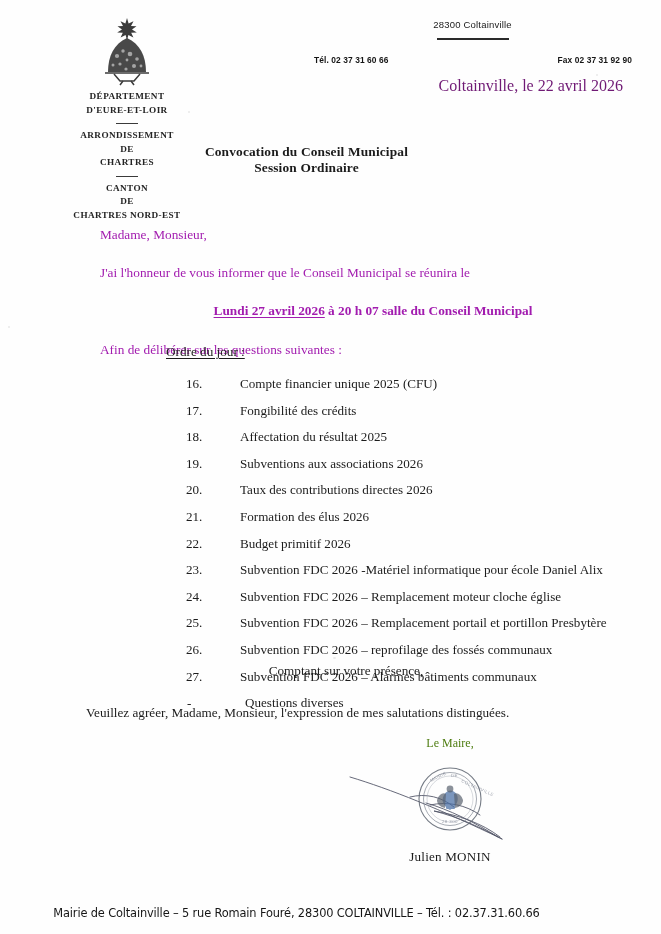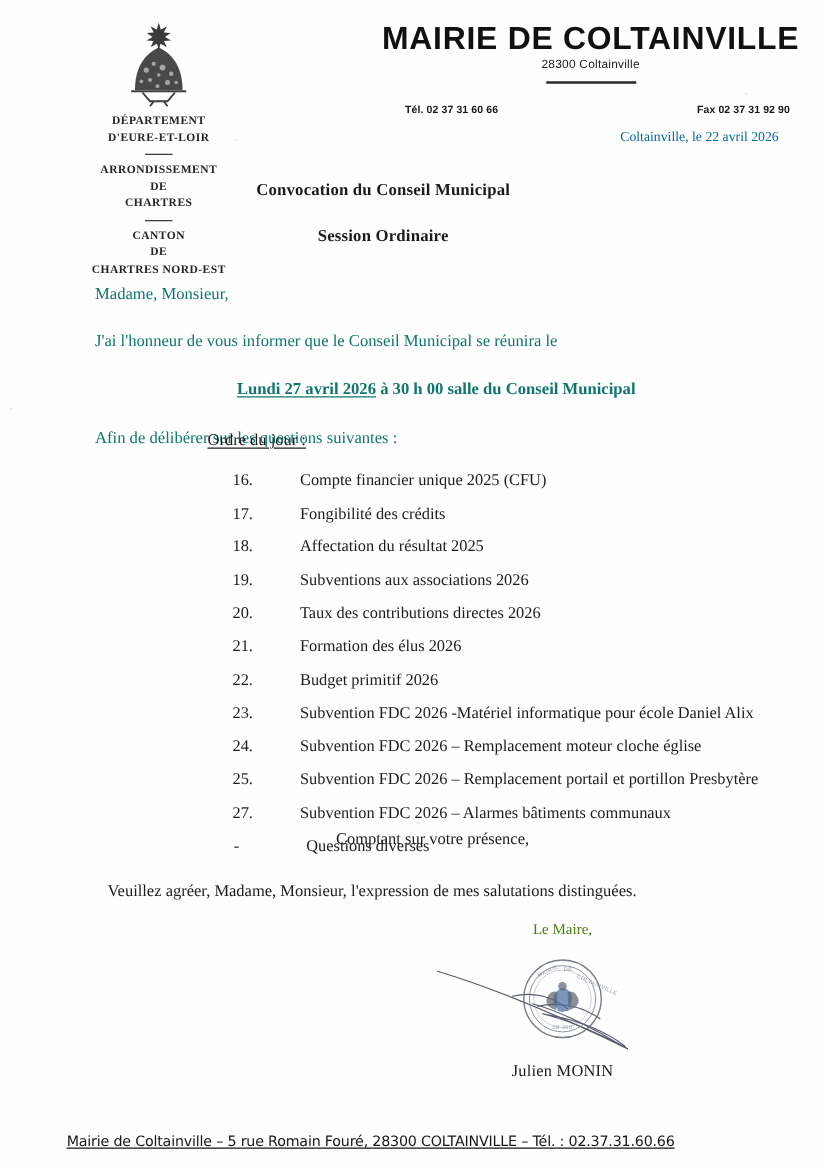--- a/index.html
+++ b/index.html
@@ -91,28 +91,28 @@
   }
   .lh-tel, .lh-fax {
     position: absolute;
     font-family: "Liberation Sans", sans-serif;
     font-weight: bold;
     font-size: 8.4px;
     letter-spacing: 0.1px;
     color: #151515;
     white-space: nowrap;
   }
-  .lh-tel { left: 24px; top: 0; }
+  .lh-tel { left: 14px; top: 0; }
   .lh-fax { right: 13px; top: 0; padding-left: 44px; }
   .lh-place-date {
     margin-top: 8px;
     text-align: right;
     padding-right: 22px;
-    font-size: 11px;
-    color: #0369a1;
+    font-size: 16px;
+    color: #701a75;
     white-space: nowrap;
   }
 
   
   .doc-titles {
     position: absolute;
     left: 0;
     top: 144px;
     width: 571px;
     text-align: center;
@@ -120,33 +120,32 @@
   .doc-title-1 {
     font-size: 13.4px;
     font-weight: bold;
     letter-spacing: 0.15px;
     padding-left: 42px;
   }
   .doc-title-2 {
     font-size: 13.4px;
     font-weight: bold;
     letter-spacing: 0.15px;
-    margin-top: 21px;
     padding-left: 42px;
   }
 
   
   .body-block {
     position: absolute;
-    left: 76px;
+    left: 100px;
     top: 228px;
     width: 520px;
     font-size: 13.3px;
     line-height: 14px;
-    color: #0f766e;
+    color: #a21caf;
   }
   .p-salutation { margin: 0; }
   .p-intro { margin: 24px 0 0 0; }
   .p-meeting {
     margin: 24px 0 0 0;
     text-align: center;
     font-weight: bold;
     font-size: 13.3px;
     padding-left: 26px;
   }
@@ -233,21 +232,20 @@
   .footer {
     position: absolute;
     left: 0;
     top: 906px;
     width: 593px;
     text-align: center;
     font-family: "DejaVu Sans", "Liberation Sans", sans-serif;
     font-size: 11.4px;
     letter-spacing: -0.15px;
     color: #161616;
-    text-decoration: underline;
   }
 
   
   .speckle {
     position: absolute;
     background: #d9d9d9;
     border-radius: 50%;
     opacity: 0.55;
   }
 </style>
@@ -292,40 +290,39 @@
     <div class="masthead-line">CHARTRES</div>
 
     <div class="rule-sep"></div>
 
     <div class="masthead-line">CANTON</div>
     <div class="masthead-line">DE</div>
     <div class="masthead-line">CHARTRES NORD-EST</div>
   </div>
 
   <div class="letterhead">
-    <div class="lh-title">MAIRIE DE COLTAINVILLE</div>
     <div class="lh-sub">28300 Coltainville</div>
     <div class="lh-underline"></div>
     <div class="lh-contacts">
       <div class="lh-tel">Tél. 02 37 31 60 66</div>
       <div class="lh-fax">Fax 02 37 31 92 90</div>
     </div>
     <div class="lh-place-date">Coltainville, le 22 avril 2026</div>
   </div>
 
   <div class="doc-titles">
     <div class="doc-title-1">Convocation du Conseil Municipal</div>
     <div class="doc-title-2">Session Ordinaire</div>
   </div>
 
   <div class="body-block">
     <p class="p-salutation">Madame, Monsieur,</p>
     <p class="p-intro">J'ai l'honneur de vous informer que le Conseil Municipal se réunira le</p>
     <p class="p-meeting">
-      <u>Lundi 27 avril 2026</u><span> à 30 h 00 salle du Conseil Municipal</span>
+      <u>Lundi 27 avril 2026</u><span> à 20 h 07 salle du Conseil Municipal</span>
     </p>
     <p class="p-purpose">Afin de délibérer sur les questions suivantes :</p>
   </div>
 
   <div class="agenda">
     <div class="agenda-head">Ordre du jour :</div>
     <ul class="agenda-list" id="agenda-list">
         <li class="agenda-item">
           <span class="agenda-num">16.</span>
           <span class="agenda-text">Compte financier unique 2025 (CFU)</span>
@@ -358,20 +355,24 @@
           <span class="agenda-num">23.</span>
           <span class="agenda-text">Subvention FDC 2026 -Matériel informatique pour école Daniel Alix</span>
         </li>
         <li class="agenda-item">
           <span class="agenda-num">24.</span>
           <span class="agenda-text">Subvention FDC 2026 – Remplacement moteur cloche église</span>
         </li>
         <li class="agenda-item">
           <span class="agenda-num">25.</span>
           <span class="agenda-text">Subvention FDC 2026 – Remplacement portail et portillon Presbytère</span>
+        </li>
+        <li class="agenda-item">
+          <span class="agenda-num">26.</span>
+          <span class="agenda-text">Subvention FDC 2026 – reprofilage des fossés communaux</span>
         </li>
         <li class="agenda-item">
           <span class="agenda-num">27.</span>
           <span class="agenda-text">Subvention FDC 2026 – Alarmes bâtiments communaux</span>
         </li>
         <li class="agenda-item dash">
           <span class="agenda-num">-</span>
           <span class="agenda-text">Questions diverses</span>
         </li>
       </ul>

